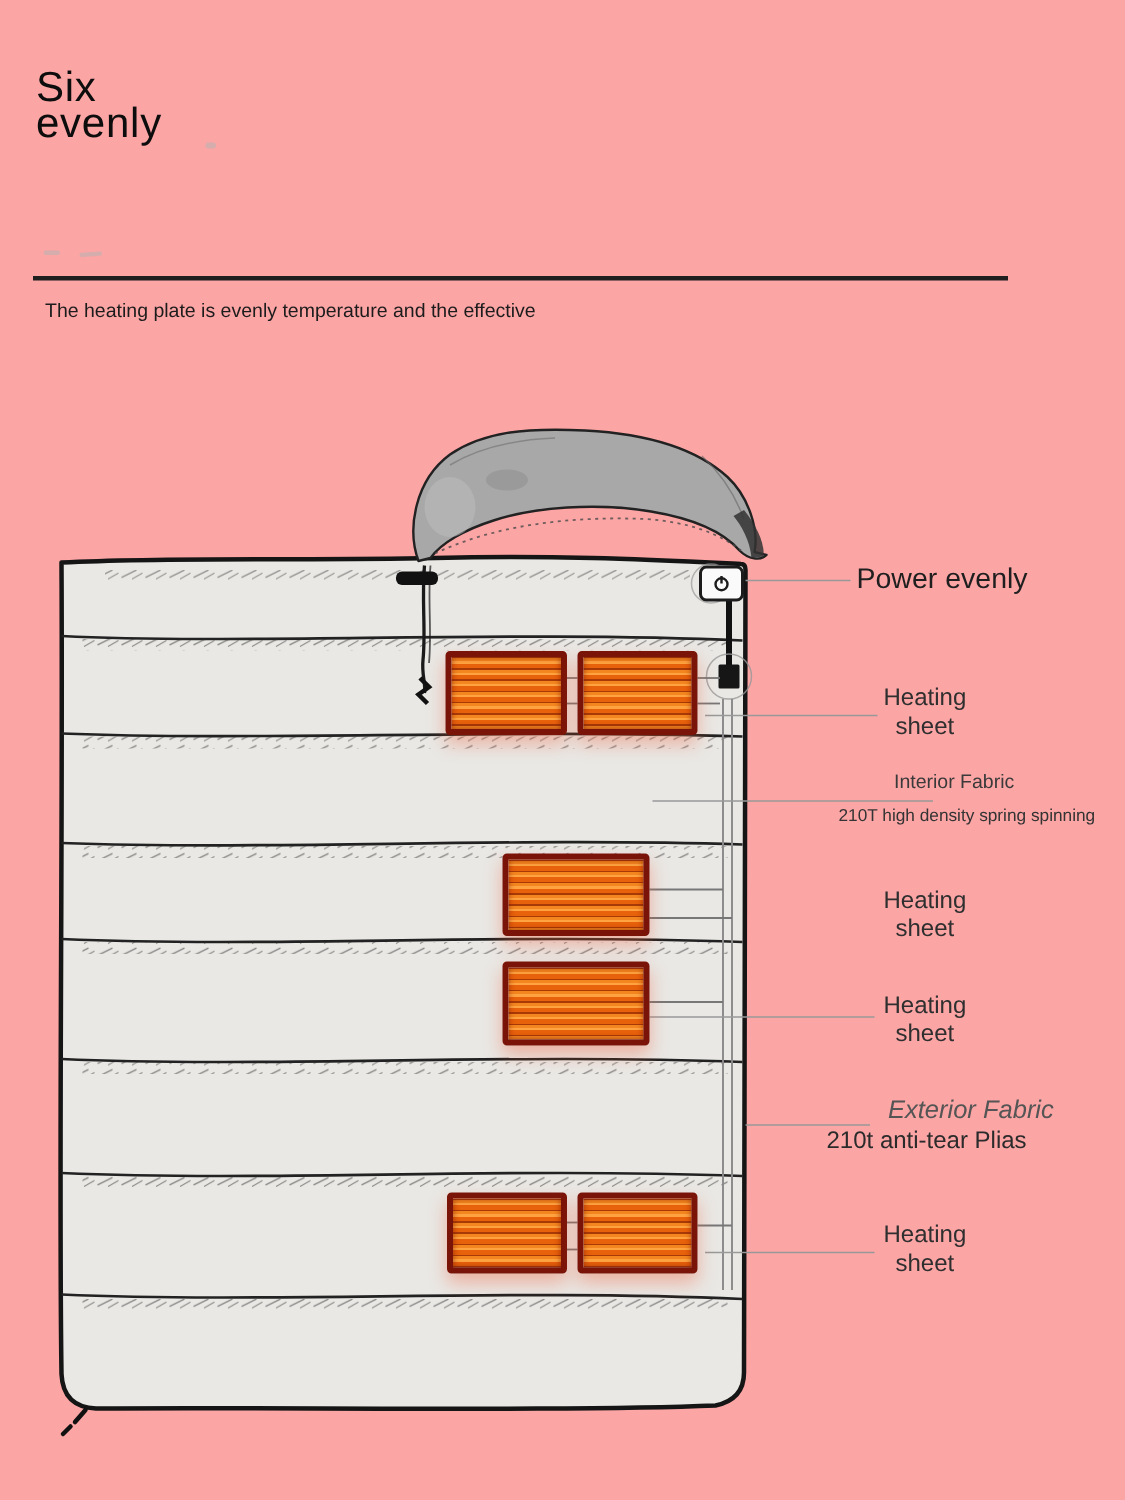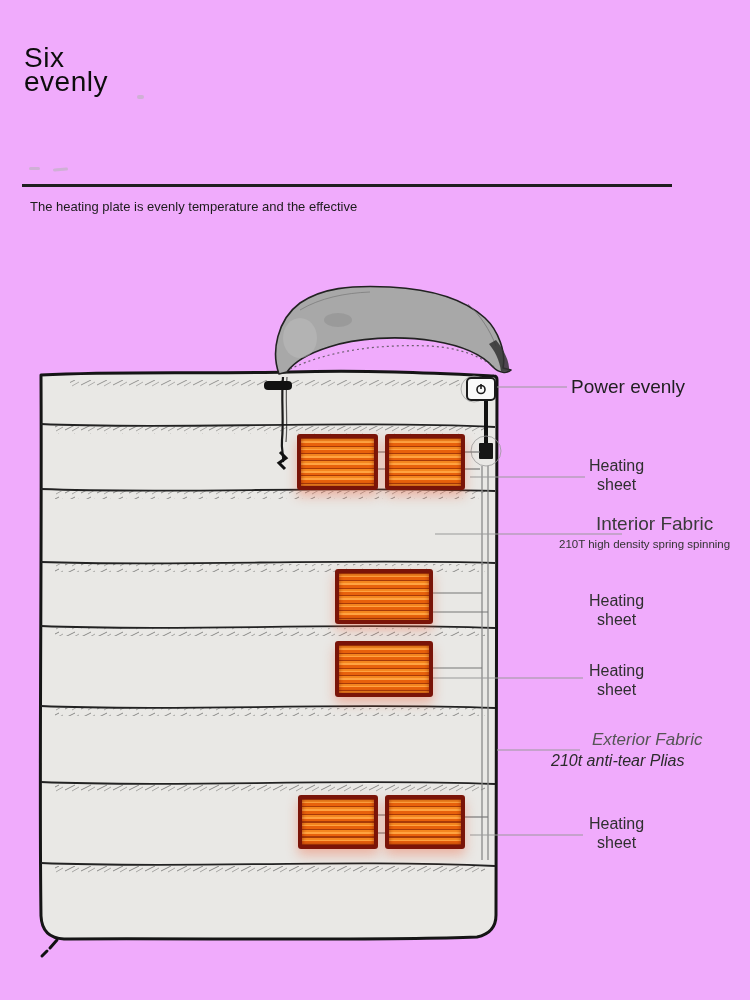--- a/index.html
+++ b/index.html
@@ -1,42 +1,42 @@
 <!DOCTYPE html>
 <html><head>
 <meta charset="utf-8">
 <style>
   html,body{margin:0;padding:0;background:#ffffff;}
-  #stage{position:relative;width:750px;height:1000px;background:#f0abfc;overflow:hidden;
+  #stage{position:relative;width:750px;height:1000px;background:#fca5a5;overflow:hidden;
          font-family:"Liberation Sans","DejaVu Sans",sans-serif;color:#1a1a1a;}
   .abs{position:absolute;}
   
   #group-count{left:24px;top:46px;font-size:28px;line-height:24px;color:#0d0d0d;letter-spacing:.5px;}
   #main-title{left:22px;top:118px;font-size:32px;line-height:36px;color:#0d0d0d;letter-spacing:.5px;}
   #divider{left:22px;top:184px;width:650px;height:3px;background:#1f1f1f;}
   #subtitle{left:30px;top:199px;font-size:13px;line-height:15.5px;color:#1c1c1c;}
   .artifact{position:absolute;background:#b5b5b5;border-radius:2px;opacity:.55;}
   
   #diagram-svg{left:0;top:0;z-index:1;}
   .sheet{position:absolute;z-index:2;border:4px solid #7a1408;border-radius:3px;
          background:repeating-linear-gradient(to bottom,#a83a08 0 1px,#f4861f 1px 3px,#ffa340 3px 4.5px,#e8610b 4.5px 7.5px);
          box-shadow:0 6px 12px rgba(240,90,50,.38), inset 0 0 4px rgba(110,18,4,.65);}
   #power-switch{left:466px;top:377px;width:26px;height:20px;z-index:3;background:#fafafa;
                 border:2px solid #1c1c1c;border-radius:5px;display:flex;align-items:center;justify-content:center;}
   
   .callout{position:absolute;z-index:4;color:#2e2e2e;}
   .heat-label{font-size:16px;line-height:19px;color:#2f2f2f;text-align:center;}
   #lbl-power{left:571px;top:376px;font-size:19px;color:#1f1f1f;}
   #lbl-heat-top{left:589px;top:456px;}
-  #lbl-interior{left:596px;top:513px;font-size:19px;color:#3a3a3a;}
+  #lbl-interior{left:596px;top:513px;font-size:13px;color:#3a3a3a;}
   #lbl-interior-sub{left:559px;top:538px;font-size:11.5px;color:#333;}
   #lbl-heat-mid1{left:589px;top:591px;}
   #lbl-heat-mid2{left:589px;top:661px;}
   #lbl-exterior{left:592px;top:730px;font-size:17px;color:#555;font-style:italic;}
-  #lbl-exterior-sub{left:551px;top:752px;font-size:16px;color:#2b2b2b;font-style:italic;}
+  #lbl-exterior-sub{left:551px;top:752px;font-size:16px;color:#2b2b2b;}
   #lbl-heat-bot{left:589px;top:814px;}
 </style>
 </head>
 <body>
 
 <div id="stage">
 
   <div id="group-count" class="abs">
     <div>Six</div>
     <div>evenly</div>

